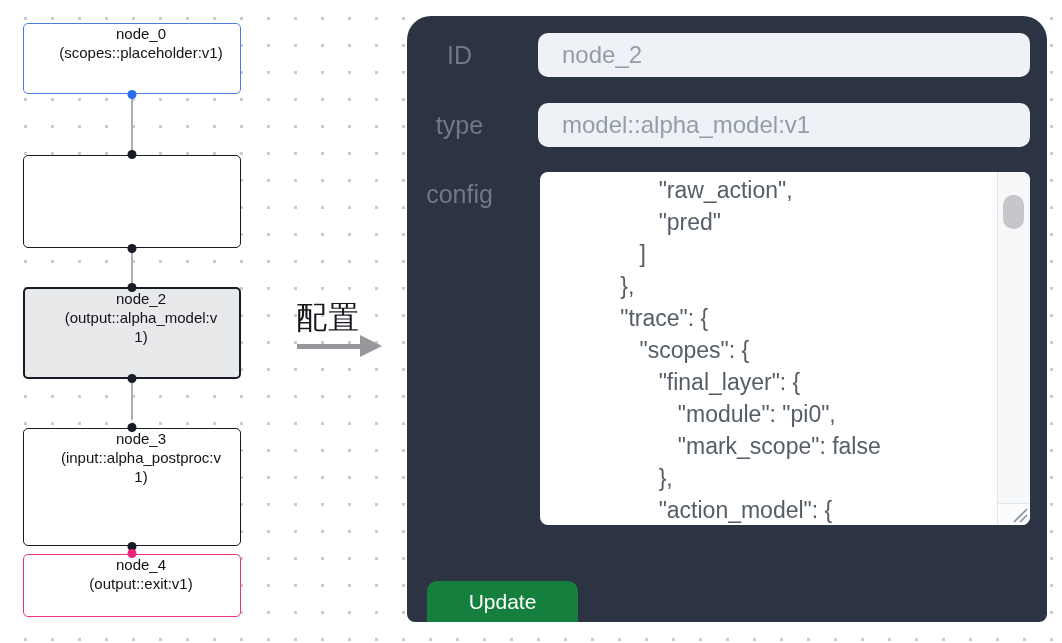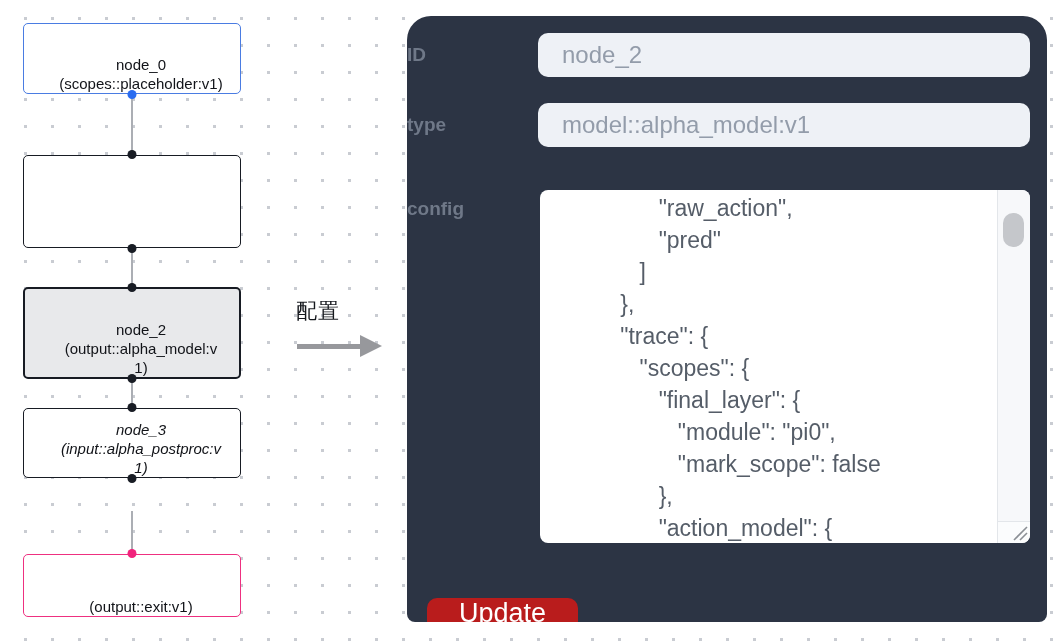--- a/index.html
+++ b/index.html
@@ -16,63 +16,63 @@
   
   .edge { position:absolute; left:131px; width:2px; background:#abaeb4; z-index:1; }
   .edge-1 { top:94px;  height:61px; }
   .edge-2 { top:248px; height:39px; }
   .edge-3 { top:379px; height:41px; }
   .edge-4 { top:511px; height:43px; }
 
   .node {
     position:absolute; left:23px; width:218px; z-index:2;
     background:#ffffff; border:1.5px solid #171b23; border-radius:5px;
-    display:flex; align-items:flex-end; justify-content:center;
+    display:flex; align-items:flex-start; justify-content:center;
     color:#111318; font-size:15px; line-height:19px; text-align:center;padding-left:18px;
   }
   .node-label { width:164px; word-break:break-all; }
   .node-input    { top:23px;  height:71px; border-color:#4a7ce2; }
   .node-default1 { top:155px; height:93px; }
   .node-selected { top:287px; height:92px; border-width:2.5px; background:#e8e9eb; }
-  .node-default2 { top:408px; height:70px;font-style:italic; }
+  .node-default2 { top:428px; height:118px; }
   .node-output   { top:554px; height:63px; border-color:#ee3080; }
 
   .port {
     position:absolute; left:50%; transform:translateX(-50%);
     width:9px; height:9px; border-radius:50%; background:#181c24; z-index:3;
   }
   .port-top { top:-6px; } .port-bottom { bottom:-6px; }
   .port-blue { background:#2a6cf0; } .port-pink { background:#f1237c; }
 
   
   .transition-label {
     position:absolute; left:296px; top:297px; width:72px;
-    font-size:21px; color:#15181d; letter-spacing:1px; z-index:2;
+    font-size:31px; color:#15181d; letter-spacing:1px; z-index:2;
   }
   .arrow { position:absolute; left:297px; top:335px; width:88px; height:22px; z-index:2; }
   .arrow-shaft { position:absolute; left:0; top:9px; width:67px; height:5px; background:#97989c; }
   .arrow-head {
     position:absolute; left:63px; top:0; width:0; height:0;
     border-top:11px solid transparent; border-bottom:11px solid transparent;
     border-left:22px solid #97989c;
   }
 
   
   .panel {
     position:absolute; left:407px; top:16px; width:640px; height:606px;
     background:#2c3444; border-radius:24px 24px 8px 8px; z-index:4;
   }
   .field-row { position:absolute; left:0; right:17px; display:flex; }
   .row-id   { top:17px;  height:44px; align-items:center; }
   .row-type { top:93px;  height:32px; align-items:center; }
-  .row-config { top:174px; height:353px; align-items:flex-start; }
+  .row-config { top:156px; height:353px; align-items:flex-start; }
 
   .panel-label {
-    flex:0 0 105px; width:105px; text-align:left;
-    color:#6f7888; font-size:19px;font-weight:bold;
+    flex:0 0 105px; width:105px; text-align:center;
+    color:#6f7888; font-size:25px;
   }
   .row-config .panel-label { padding-top:8px; }
 
   .panel-input {
     flex:1; height:44px; margin-left:26px; border:none; outline:none;
     background:#eef1f6; border-radius:10px; padding:0 24px;
     color:#939caa; font-size:24px; font-family:inherit;
   }
 
   .config-box {
@@ -92,23 +92,23 @@
     position:absolute; top:23px; left:5px; width:21px; height:34px;
     background:#c5c7cb; border-radius:10px;
   }
   .scroll-corner {
     position:absolute; right:0; bottom:0; width:33px; height:22px;
     background:#fbfcfd; border-left:1px solid #e3e6ea; border-top:1px solid #e3e6ea;
   }
   .scroll-corner svg { position:absolute; right:2px; bottom:2px; }
 
   .update-btn {
-    position:absolute; left:20px; bottom:0; width:151px; height:24px;
-    border:none; border-radius:10px 10px 0 0; background:#b91c1c;
-    color:#ffffff; font-size:27px; font-family:inherit; cursor:pointer;
+    position:absolute; left:20px; bottom:0; width:151px; height:41px;
+    border:none; border-radius:10px 10px 0 0; background:#15803d;
+    color:#ffffff; font-size:21px; font-family:inherit; cursor:pointer;
   }
 </style>
 </head>
 <body>
 
 <div class="screen">
 
   <div>
     <div class="edge edge-1"></div>
     <div class="edge edge-2"></div>
@@ -141,20 +141,21 @@
       <div class="node-label">
         <div>node_3</div>
         <div>(input::alpha_postproc:v1)</div>
       </div>
       <span class="port port-top"></span>
       <span class="port port-bottom"></span>
     </div>
 
     <div class="node node-output">
       <div class="node-label">
+        <div>node_4</div>
         <div>(output::exit:v1)</div>
       </div>
       <span class="port port-top port-pink"></span>
     </div>
   </div>
 
   <div class="transition-label">配置</div>
   <div class="arrow">
     <div class="arrow-shaft"></div>
     <div class="arrow-head"></div>

